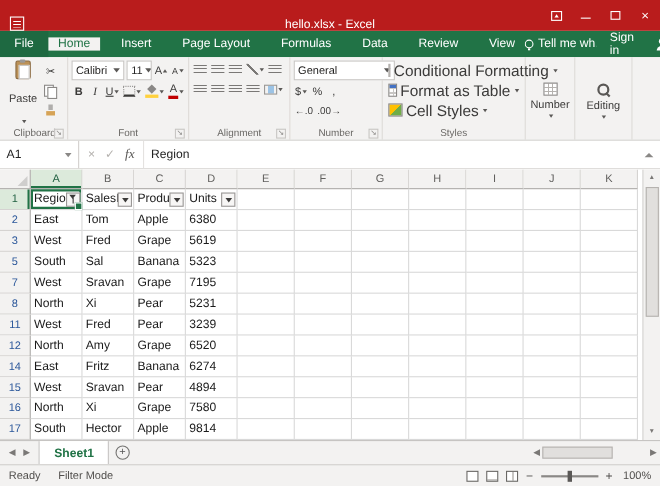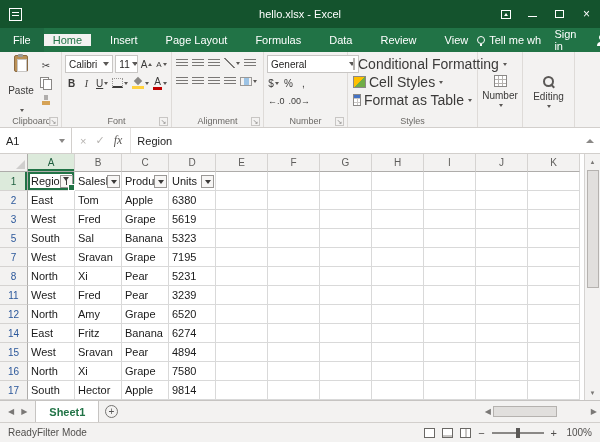--- a/index.html
+++ b/index.html
@@ -1,21 +1,21 @@
 <!DOCTYPE html>
 <html><head>
 <meta charset="utf-8">
 <style>
   *{box-sizing:border-box;margin:0;padding:0}
   body{background:#888}
   #app{width:600px;height:442px;background:#fff;font-family:"Liberation Sans",sans-serif;
        font-size:11px;color:#222;overflow:hidden;display:flex;flex-direction:column;position:relative}
 
   
-  .titlebar{height:28px;background:#14532d;color:#fff;display:flex;align-items:center;position:relative;flex:0 0 28px}
+  .titlebar{height:28px;background:#b91c1c;color:#fff;display:flex;align-items:flex-end;position:relative;flex:0 0 28px}
   .iexcel{width:13px;height:13px;border:1px solid #fff;margin-left:9px;position:relative;z-index:2}
   .iexcel::after{content:"";position:absolute;left:2px;top:3px;width:7px;height:6px;
      background:repeating-linear-gradient(to bottom,#fff 0 1px,transparent 1px 3px)}
   .title{position:absolute;left:0;right:0;text-align:center;font-size:11px;color:#fff}
   .win-controls{margin-left:auto;display:flex;z-index:2}
   .wbtn{width:27px;height:28px;display:flex;align-items:center;justify-content:center;color:#fff;font-size:12px;cursor:default}
   .irdo{width:10px;height:9px;border:1px solid #fff;position:relative}
   .irdo::after{content:"";position:absolute;left:2px;top:2px;border-left:2px solid transparent;border-right:2px solid transparent;border-bottom:3px solid #fff}
   .minbar{width:9px;height:1px;background:#fff;margin-top:5px}
   .maxbox{width:9px;height:8px;border:1px solid #fff}
@@ -148,21 +148,21 @@
      display:flex;align-items:center;color:#217346;font-weight:bold;font-size:11px}
   .addsheet{width:24px;display:flex;align-items:center;justify-content:center}
   .pluscircle{width:13px;height:13px;border:1px solid #757472;border-radius:50%;font-size:10px;line-height:11px;text-align:center;color:#555}
   .hscroll{margin-left:auto;display:flex;align-items:center;padding-right:3px;gap:2px;color:#7a7876;font-size:8px}
   .htrack{width:96px;height:12px;background:#f3f2f1;display:flex;align-items:center}
   .hthumb{width:64px;height:11px;background:#e1dfdd;border:1px solid #b5b2af}
 
   
   .statusbar{height:20px;background:#f3f2f1;border-top:1px solid #d2cfcc;display:flex;align-items:center;
      font-size:10px;color:#514f4d;padding:0 8px;flex:0 0 20px}
-  .smode{}
+  .smode{margin-left:16px}
   .sright{margin-left:auto;display:flex;align-items:center;gap:7px}
   .iview1,.iview2,.iview3{width:11px;height:10px;border:1px solid #6a6865;background:#fff}
   .iview2{background:linear-gradient(transparent 0 6px,#c8c6c4 6px),#fff}
   .iview3{background:linear-gradient(to right,transparent 0 4px,#c8c6c4 4px 6px,transparent 6px),#fff}
   .zbtn{font-size:11px;color:#514f4d}
   .ztrack{width:52px;height:2px;background:#8a8886;position:relative}
   .zthumb{position:absolute;left:24px;top:-4px;width:4px;height:10px;background:#5a5856}
   .zoomlabel{min-width:28px;text-align:right}
 </style>
 </head>
@@ -356,27 +356,27 @@
     </div>
 
     <div class="rgroup g-styles">
       <div class="gcontent vstack" style="gap:0">
         <div class="stylebtn">
             <span class="icf"></span>
             <span>Conditional Formatting</span>
             <span class="tcaret"></span>
           </div>
         <div class="stylebtn">
+            <span class="itable"></span>
+            <span>Format as Table</span>
+            <span class="tcaret"></span>
+          </div>
+        <div class="stylebtn">
             <span class="icellst"></span>
             <span>Cell Styles</span>
-            <span class="tcaret"></span>
-          </div>
-        <div class="stylebtn">
-            <span class="itable"></span>
-            <span>Format as Table</span>
             <span class="tcaret"></span>
           </div>
       </div>
       <div class="glabel">
           <span>Styles</span>
         </div>
     </div>
 
     <div class="rgroup g-cells">
       <div class="bigv">

